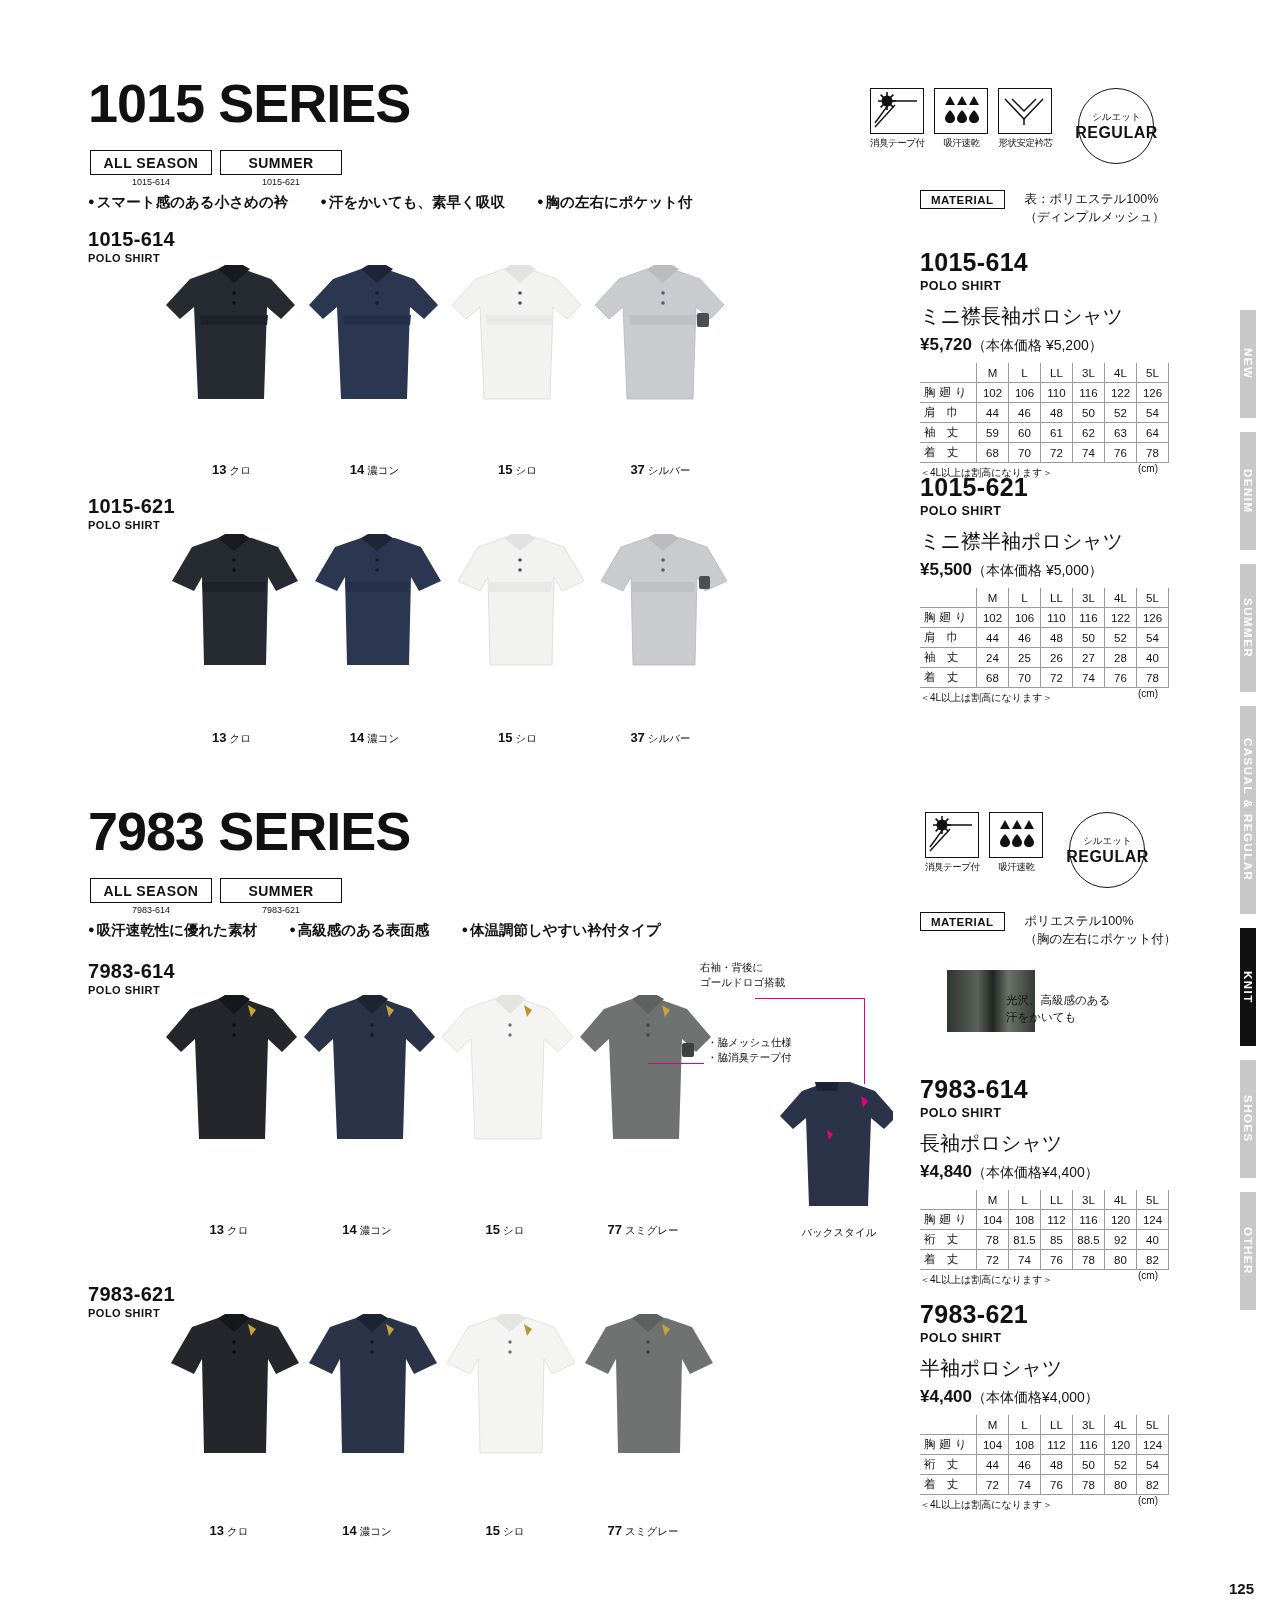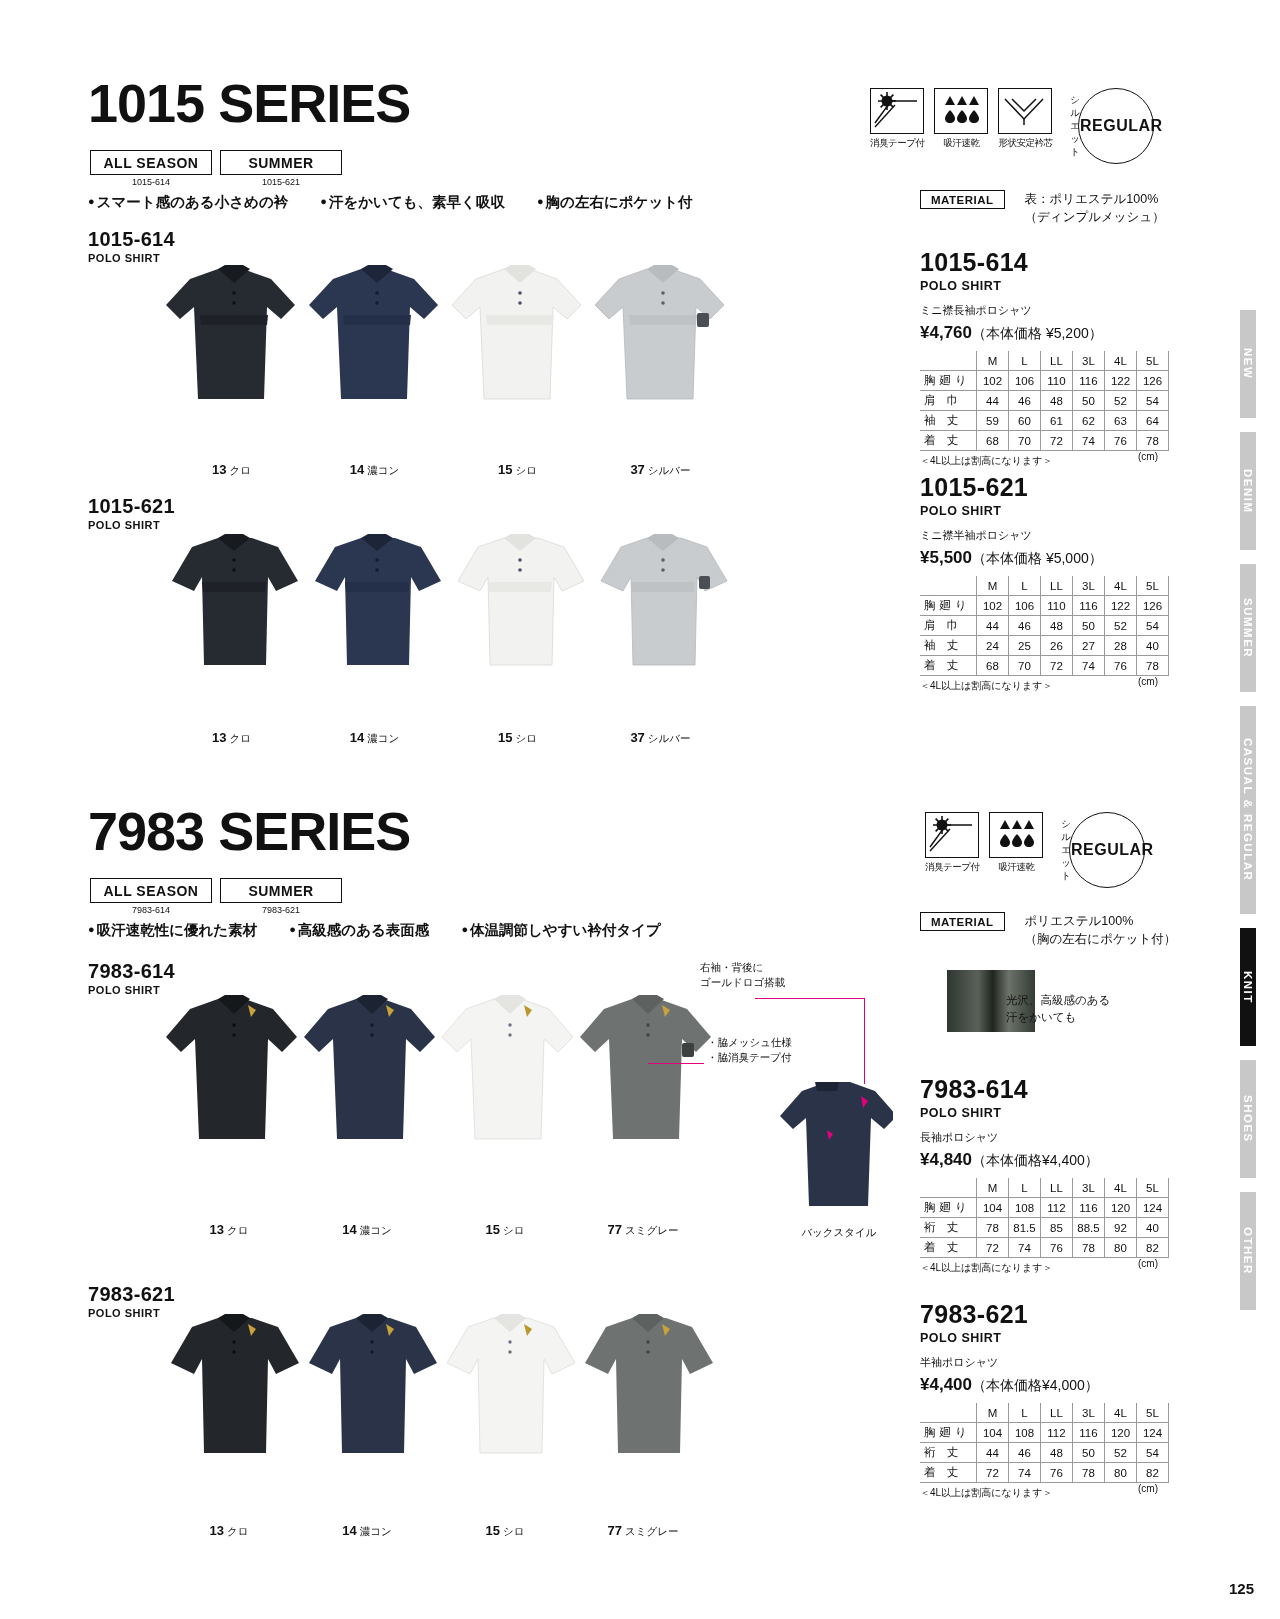--- a/index.html
+++ b/index.html
@@ -33,21 +33,21 @@
   .prod-type { font-size:11px; font-weight:bold; letter-spacing:0.5px; margin-top:1px; }
 
   
   .color-cap { font-size:11px; text-align:center; }
   .color-cap b { font-size:13px; font-weight:bold; }
   .color-cap em { font-style:normal; font-size:10.5px; margin-left:3px; }
 
   
   .r-code { font-size:25px; font-weight:bold; letter-spacing:0.3px; }
   .r-type { font-size:12.5px; font-weight:bold; letter-spacing:0.5px; margin-top:2px; }
-  .r-name { font-size:11px; margin-top:10px; }
+  .r-name { font-size:20px; margin-top:10px; }
   .r-price { font-size:17px; font-weight:bold; margin-top:5px; }
   .r-price small { font-size:14px; font-weight:normal; }
 
   table.size {
     border-collapse:collapse; margin-top:8px; font-size:11.5px;
   }
   table.size td, table.size th {
     border:1px solid #9a9a9a; padding:1px 0; text-align:center;
     width:31px; height:17px; font-weight:normal;
   }
@@ -66,21 +66,21 @@
     border:1.5px solid #111; font-size:11.5px; font-weight:bold;
     padding:3px 10px 2px 10px; letter-spacing:0.5px;
   }
   .material-text { font-size:12.5px; line-height:1.45; }
 
   
   .icon-box { width:52px; height:44px; border:1.5px solid #111; position:relative; }
   .icon-cap { font-size:9.5px; text-align:center; margin-top:3px; letter-spacing:-0.5px; }
   .sil-circle {
     width:74px; height:74px; border-radius:50%; border:1.5px solid #111;
-    display:flex; flex-direction:row; align-items:center; justify-content:center;
+    display:flex; flex-direction:column; align-items:center; justify-content:center;
   }
   .sil-circle .s1 { font-size:9.5px; }
   .sil-circle .s2 { font-size:16px; font-weight:bold; letter-spacing:0.5px; }
 
   
   .rail { position:absolute; right:24px; top:310px; width:16px; }
   .rail-item {
     width:16px; background:#c8c8c8; color:#fff; font-size:11.5px; font-weight:bold;
     letter-spacing:1.5px; writing-mode:vertical-rl; text-orientation:mixed;
     display:flex; align-items:center; justify-content:center;
@@ -267,21 +267,21 @@
   <div class="color-cap" style="width:143px;"><b>13</b><em>クロ</em></div>
   <div class="color-cap" style="width:143px;"><b>14</b><em>濃コン</em></div>
   <div class="color-cap" style="width:143px;"><b>15</b><em>シロ</em></div>
   <div class="color-cap" style="width:143px;"><b>37</b><em>シルバー</em></div>
 </div>
 
 <div class="abs" style="left:920px; top:248px; width:250px;">
   <div class="r-code">1015-614</div>
   <div class="r-type">POLO SHIRT</div>
   <div class="r-name">ミニ襟長袖ポロシャツ</div>
-  <div class="r-price"><span>¥4,760</span><small>（本体価格 ¥5,200）</small></div>
+  <div class="r-price"><span>¥5,720</span><small>（本体価格 ¥5,200）</small></div>
   <table class="size">
     <tbody>
         <tr class="head">
           <td class="lbl"></td>
       <td class="c">M</td>
       <td class="c">L</td>
       <td class="c">LL</td>
       <td class="c">3L</td>
       <td class="c">4L</td>
       <td class="c">5L</td>

